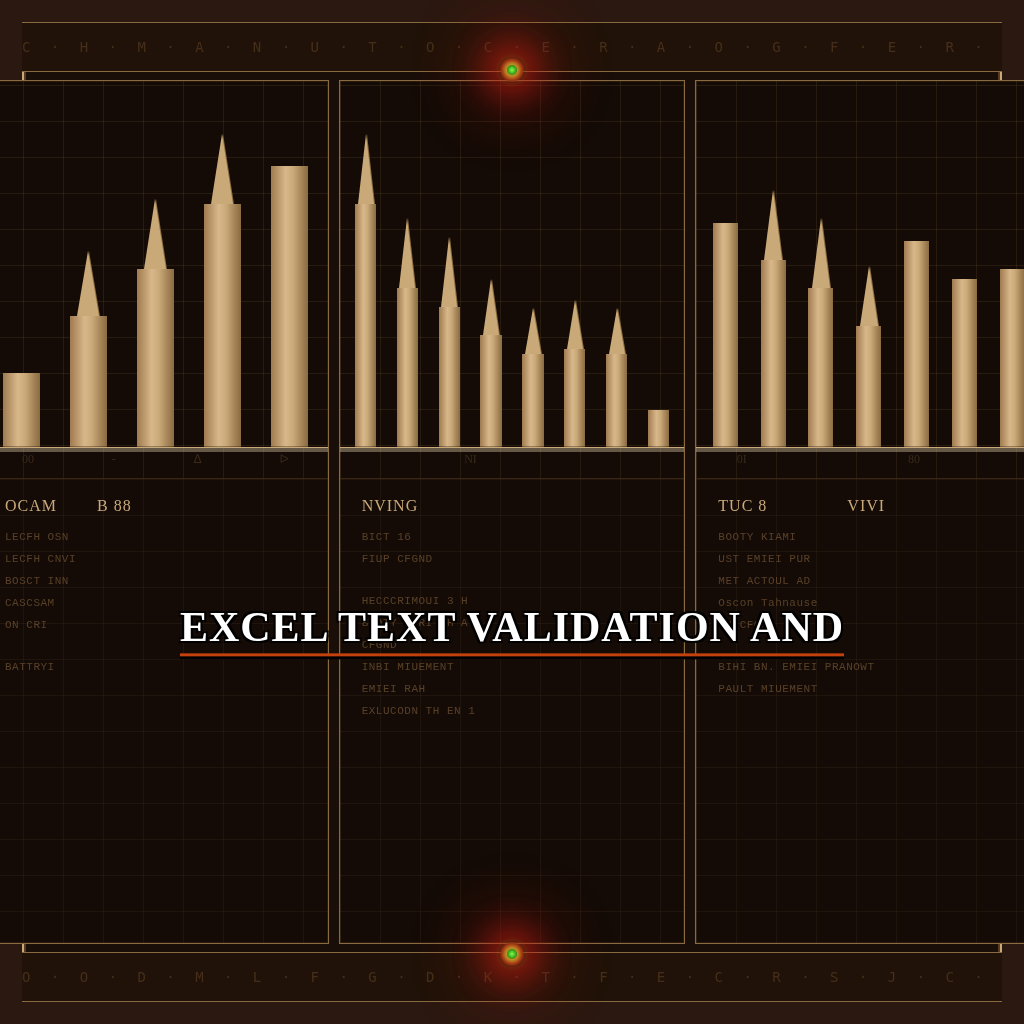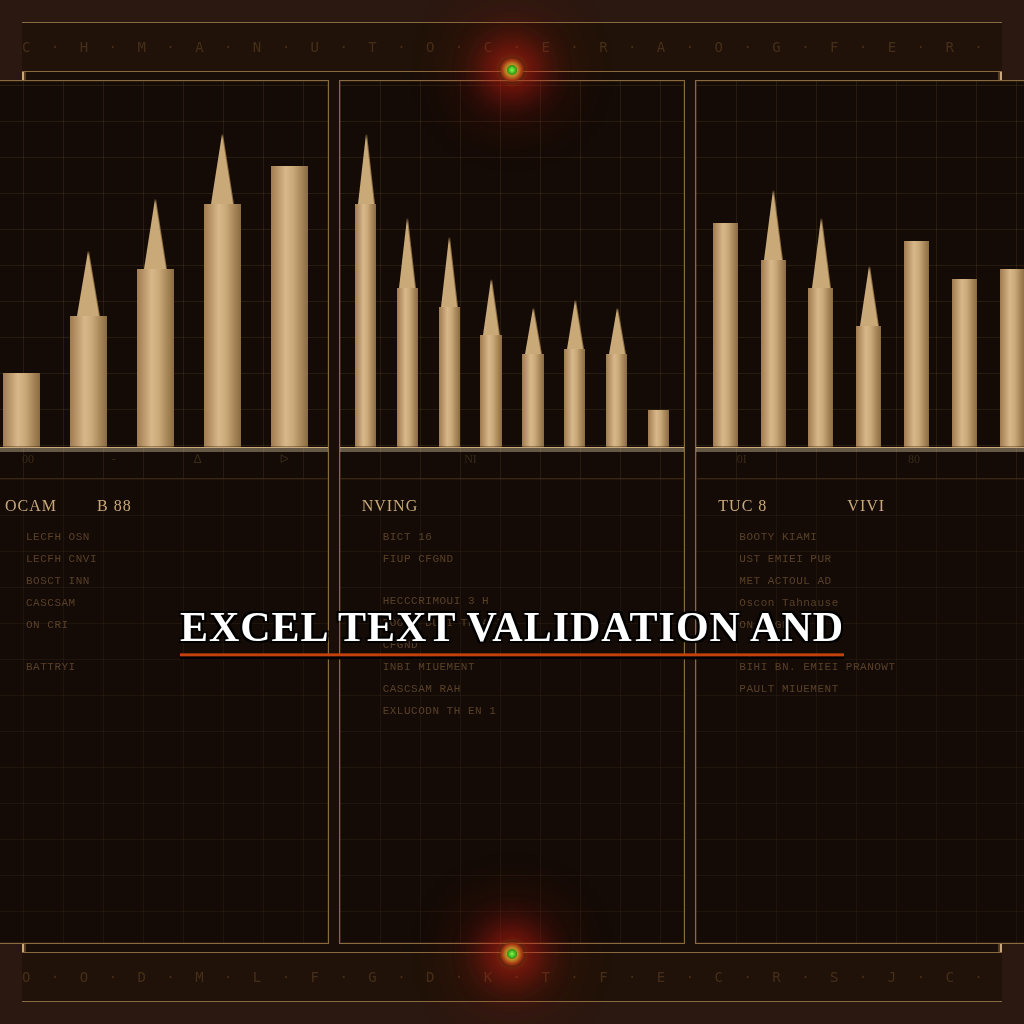--- a/index.html
+++ b/index.html
@@ -174,21 +174,20 @@
     color: #c9a978;
     font-size: 16px;
     text-transform: uppercase;
     letter-spacing: 1px;
     margin-bottom: 16px;
   }
   .text-lines {
     display: flex;
     flex-direction: column;
     gap: 10px;
-    margin-left: 21px;
   }
   .text-line {
     color: #6a4e30;
     font-size: 11px;
     letter-spacing: 0.5px;
     white-space: nowrap;
     overflow: hidden;
     text-overflow: clip;
     opacity: 0.8;
     font-family: 'Courier New', monospace;
@@ -336,21 +335,21 @@
           <span>NVing</span>
         </div>
         <div class="text-lines" id="lines-1">
             <div class="text-line">BICT 16</div>
             <div class="text-line">FIUP CFGND</div>
             <div class="text-line" style="height: 10px;"></div>
             <div class="text-line">HECCCRIMOUI 3 H</div>
             <div class="text-line">BOOTY DURI TH A I</div>
             <div class="text-line">CFGND</div>
             <div class="text-line">INBI MIUEMENT</div>
-            <div class="text-line">CASCSAM RAH</div>
+            <div class="text-line">EMIEI RAH</div>
             <div class="text-line">EXLUCODN TH EN 1</div>
           </div>
       </div>
     </div>
 
     <div class="panel panel-cut">
       <div class="chart-area">
         <div class="bars" id="bars-2">
             <div class="bar" style="--bw: 9px; --sp: 70px;">
               <div class="bar-body" style="height: 225px;"></div>

